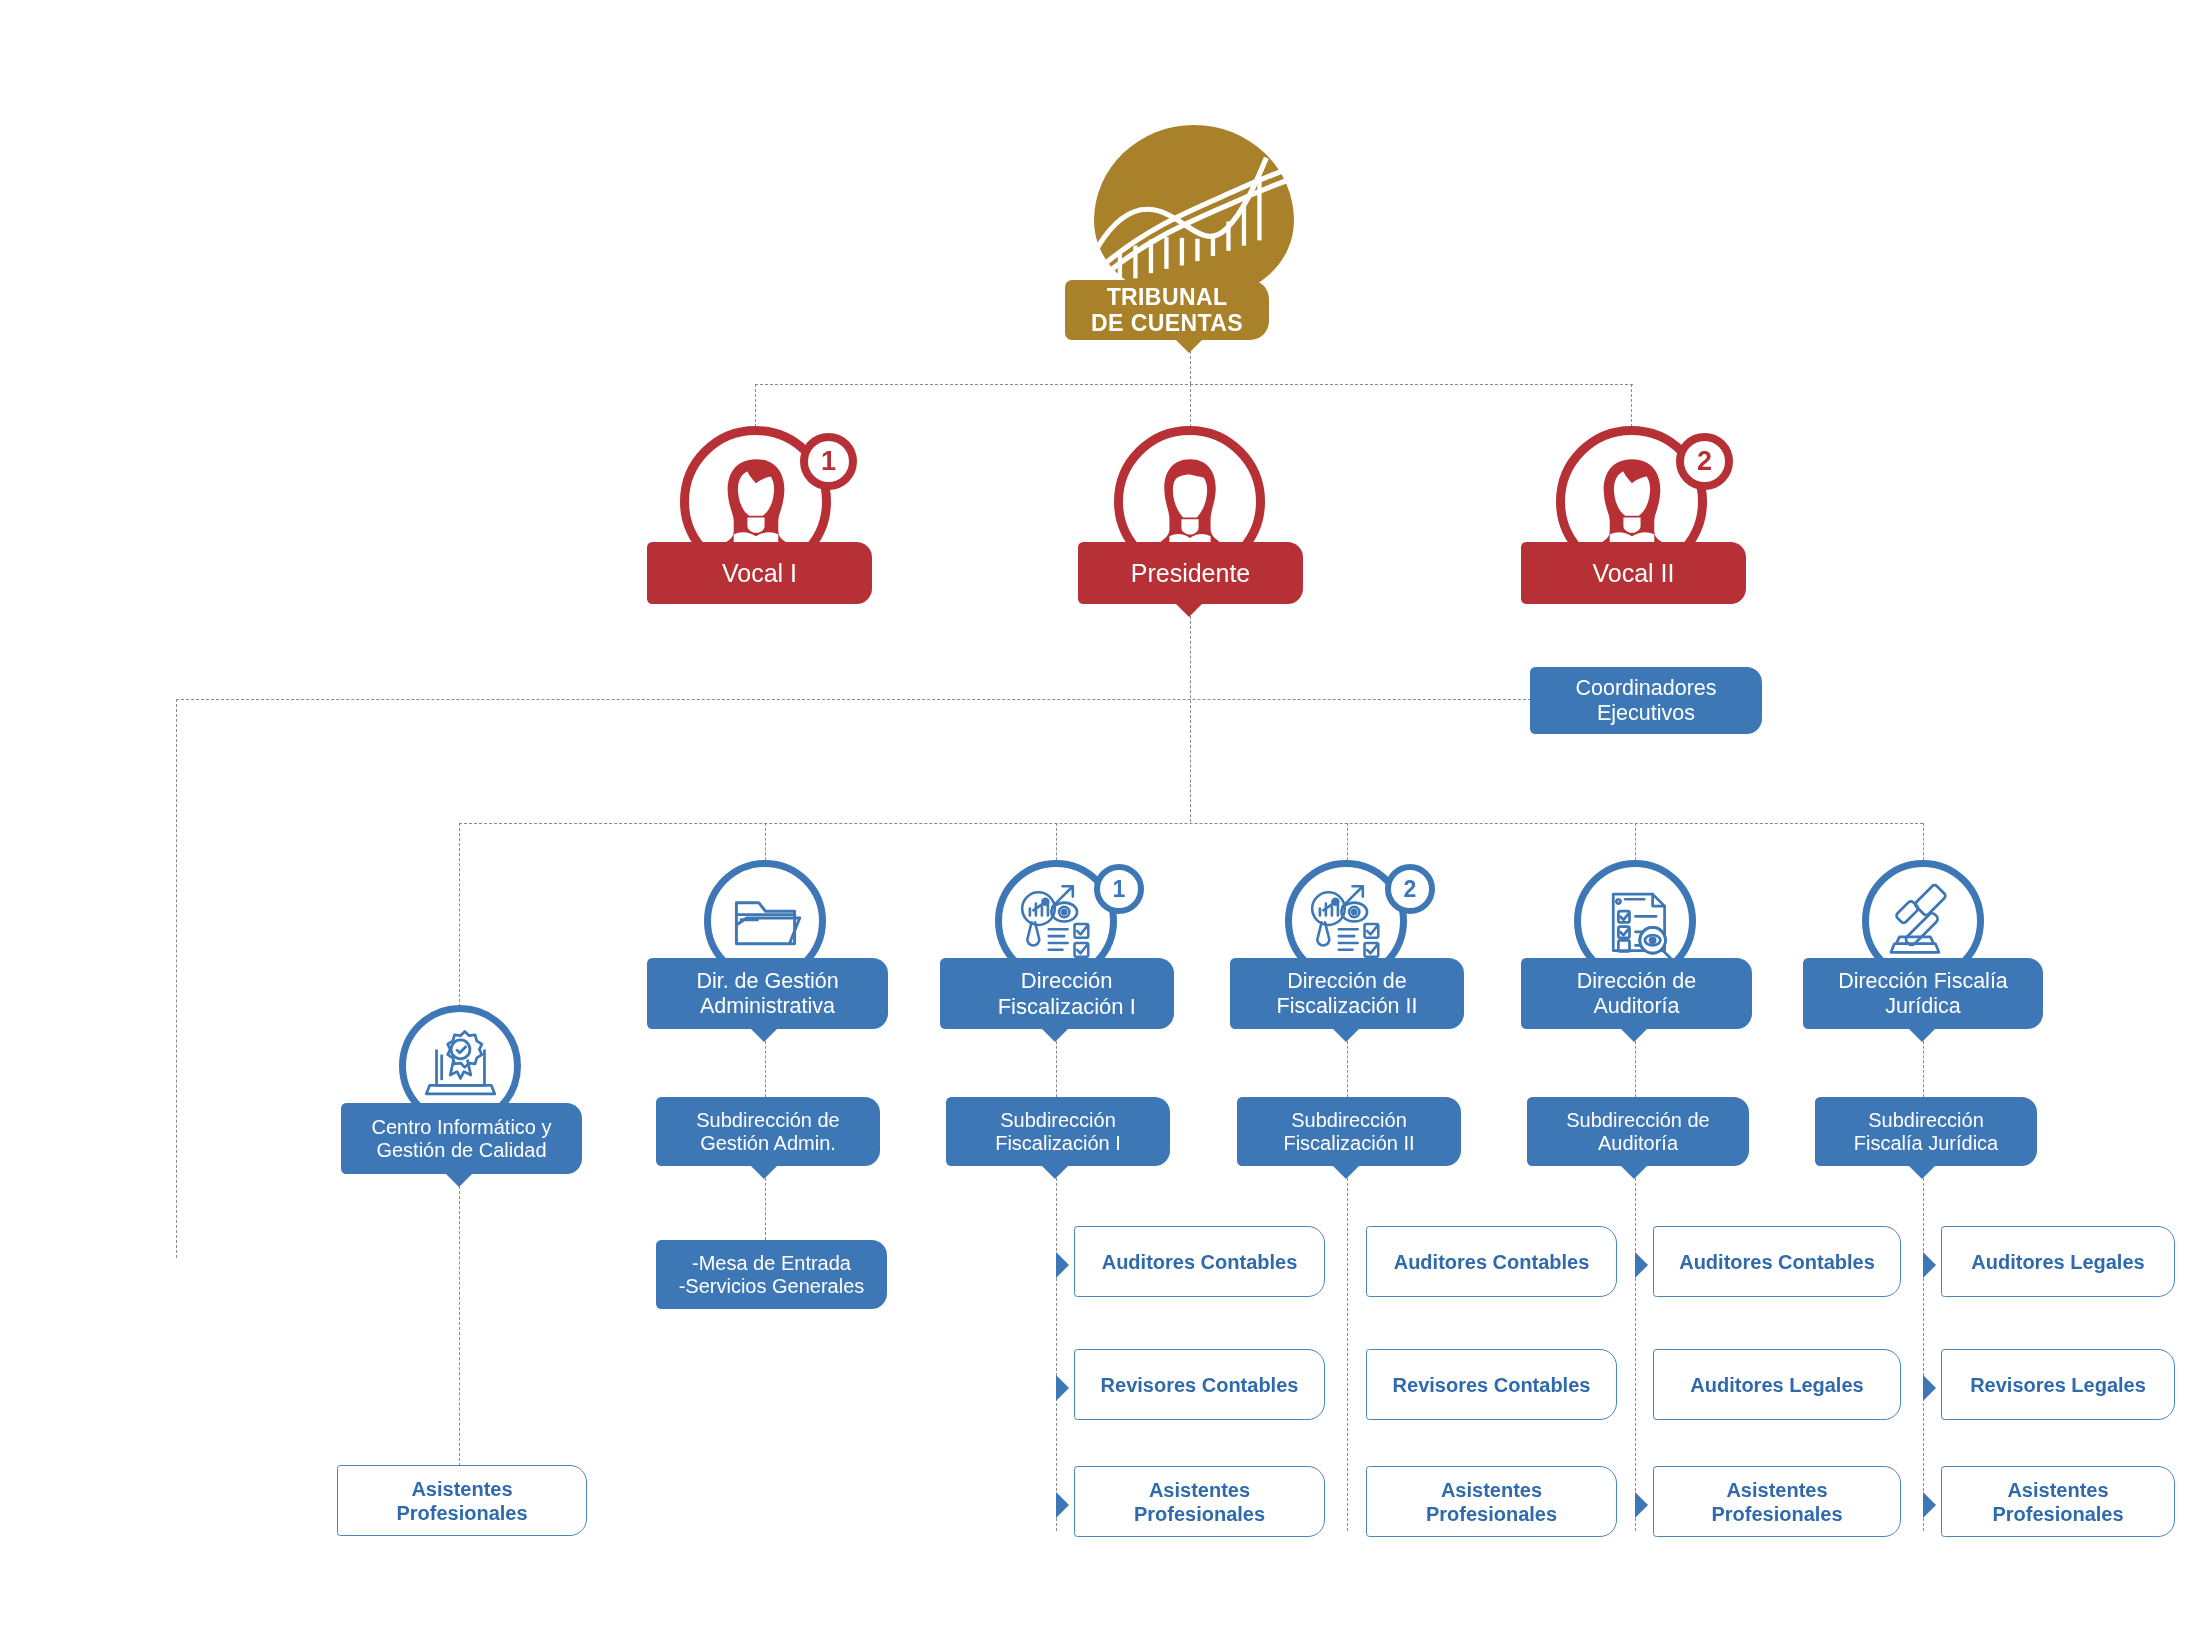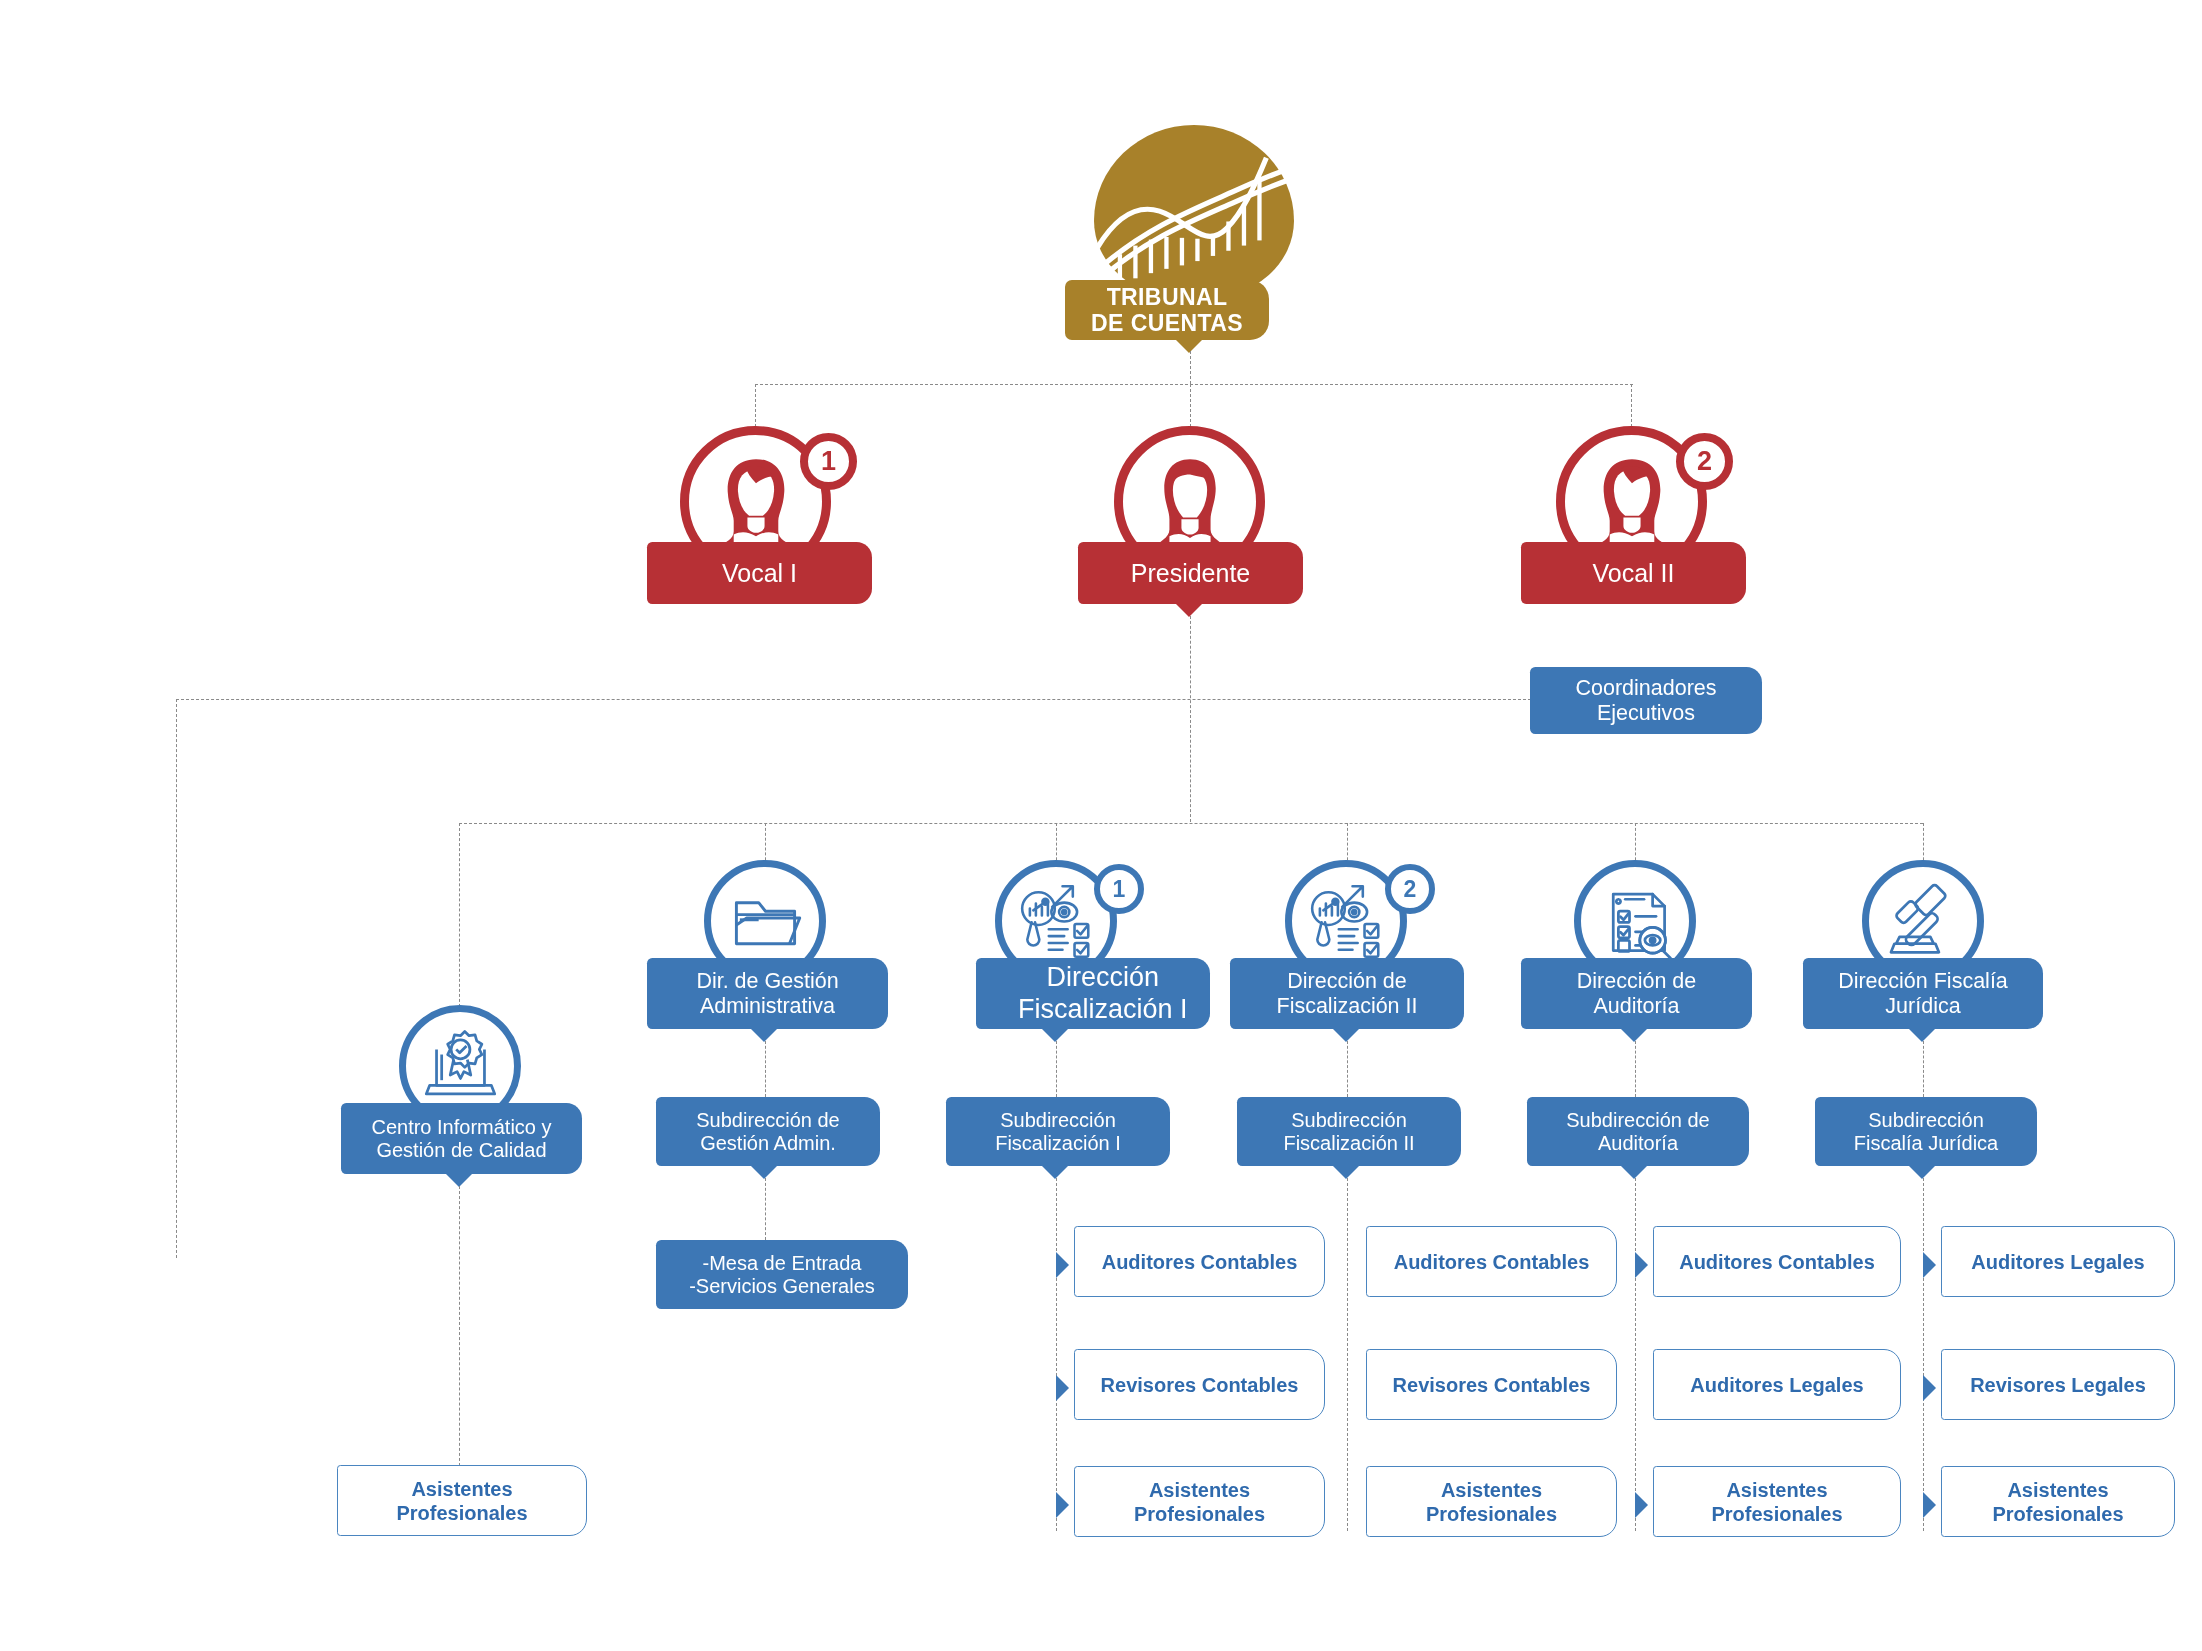--- a/index.html
+++ b/index.html
@@ -253,21 +253,21 @@
   </div>
   <div class="ln lnv" style="left:765px;top:1041px;height:56px;"></div>
   <div class="ribbon blue" style="left:656px;top:1097px;width:224px;height:69px;font-size:20px;">
     <div>
       <div>Subdirección de</div>
       <div>Gestión Admin.</div>
     </div>
   </div>
   <div class="arrow-d blue" style="left:750px;top:1165px;"></div>
   <div class="ln lnv" style="left:765px;top:1178px;height:62px;"></div>
-  <div class="ribbon blue" style="left:656px;top:1240px;width:252px;height:69px;font-size:20px;">
+  <div class="ribbon blue" style="left:656px;top:1240px;width:231px;height:69px;font-size:20px;">
     <div>
       <div>-Mesa de Entrada</div>
       <div>-Servicios Generales</div>
     </div>
   </div>
 
   <div class="node">
     <div class="circ blue" style="left:995px;top:860px;width:122px;height:122px;">
       <svg width="91" height="91" viewBox="0 0 106 106">
         <g fill="none" stroke="#3d77b5" stroke-width="3" stroke-linejoin="round" stroke-linecap="round">
@@ -282,21 +282,21 @@
           <circle cx="62" cy="42" r="2.4" fill="#3d77b5"></circle>
           <path d="M44 62 L66 62 M44 70 L62 70 M44 78 L66 78 M44 86 L60 86"></path>
           <rect x="74" y="56" width="16" height="16" rx="2"></rect>
           <path d="M77 64 l4 4 8 -10"></path>
           <rect x="74" y="78" width="16" height="16" rx="2"></rect>
           <path d="M77 86 l4 4 8 -10"></path>
         </g>
       </svg>
     </div>
     <div class="badge blue" style="left:1094px;top:864px;width:50px;height:50px;font-size:23px;">1</div>
-    <div class="ribbon blue" style="left:976px;top:958px;width:234px;height:71px;font-size:27px;padding-left:28px;">
+    <div class="ribbon blue" style="left:940px;top:958px;width:234px;height:71px;font-size:22px;padding-left:28px;">
       <div>
         <div>Dirección</div>
         <div>Fiscalización I</div>
       </div>
     </div>
     <div class="arrow-d blue" style="left:1041px;top:1028px;"></div>
   </div>
   <div class="ln lnv" style="left:1056px;top:1041px;height:56px;"></div>
   <div class="ribbon blue" style="left:946px;top:1097px;width:224px;height:69px;font-size:20px;">
     <div>

